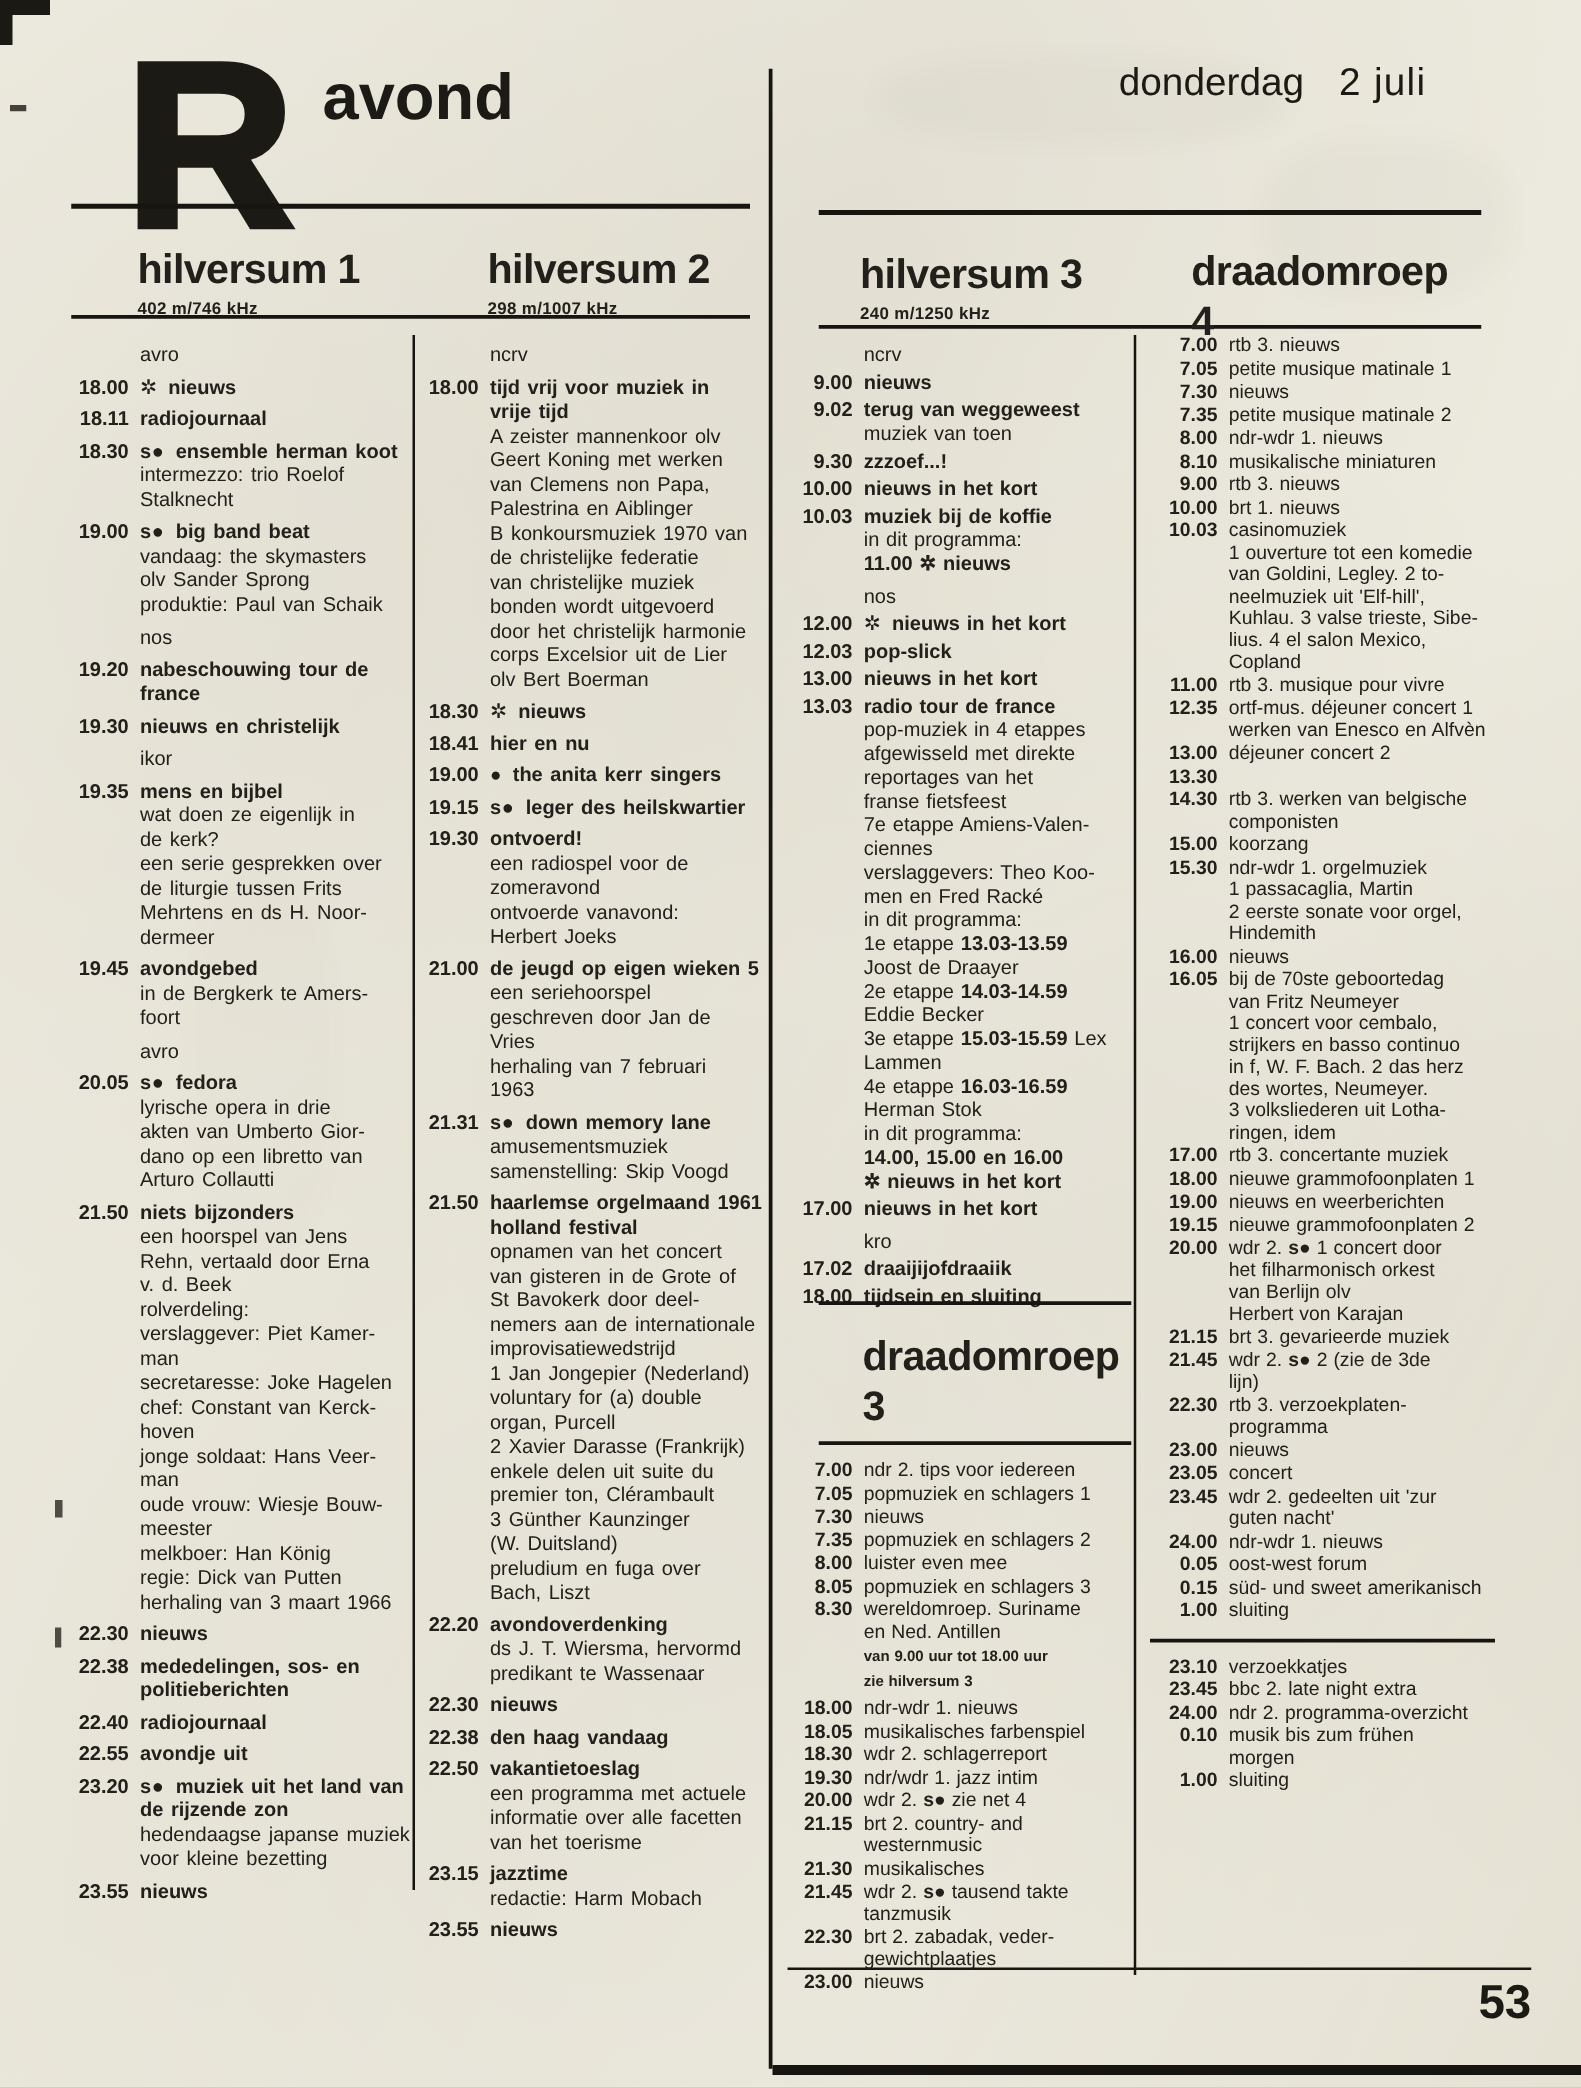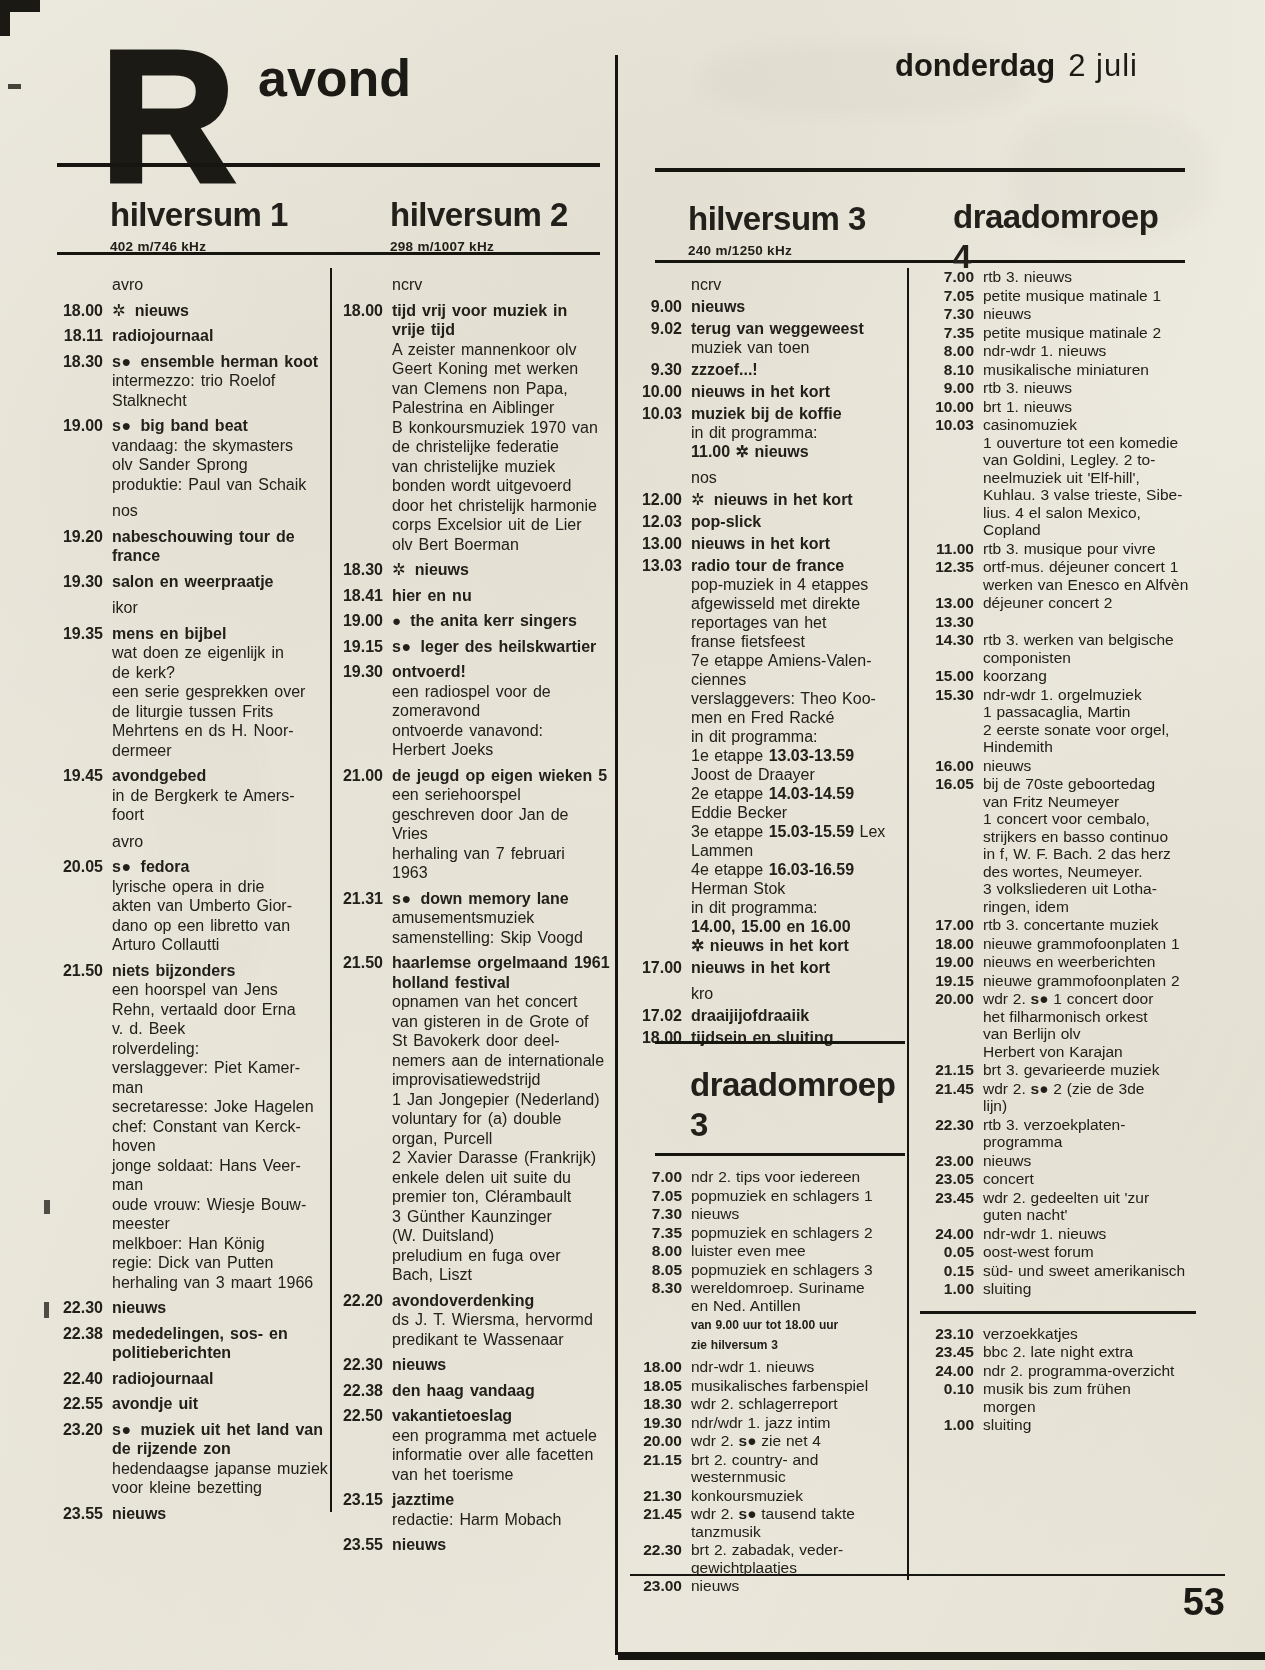--- a/index.html
+++ b/index.html
@@ -10,21 +10,21 @@
         background:radial-gradient(circle at 18% 28%,rgba(120,110,85,.06),transparent 40%),
                    radial-gradient(circle at 76% 58%,rgba(120,110,85,.07),transparent 45%),
                    radial-gradient(circle at 58% 12%,rgba(130,120,95,.05),transparent 35%),
                    radial-gradient(circle at 40% 85%,rgba(120,110,85,.05),transparent 40%);}
   .hrule,.vrule{position:absolute;background:#16150f;}
   
   .logo-r{position:absolute;left:100px;top:34px;font-size:188px;line-height:165px;
           font-weight:bold;color:#1b1a14;-webkit-text-stroke:5px #1b1a14;letter-spacing:-4px;}
   .logo-word{position:absolute;left:258px;top:48px;font-size:52px;font-weight:bold;color:#1b1a14;letter-spacing:0;}
   .date-head{position:absolute;left:895px;top:48px;font-size:31px;color:#1b1a14;white-space:nowrap;}
-  .date-head .dd{font-weight:bold;margin-right:13px;}
+  .date-head .dd{font-weight:normal;margin-right:28px;}
   .date-head .dr{font-weight:normal;letter-spacing:1px;}
   
   .colhead{position:absolute;white-space:nowrap;}
   .ch-title{font-size:33px;font-weight:bold;letter-spacing:-0.5px;line-height:34px;margin-top:24px;}
   .ch-freq{font-size:13.5px;font-weight:bold;margin-top:7px;letter-spacing:0.3px;}
   .ch-line2{font-size:33px;font-weight:bold;line-height:34px;margin-top:6px;}
   
   .col{position:absolute;}
   .entry{display:flex;align-items:flex-start;}
   .time{flex:0 0 var(--tw);text-align:right;font-weight:bold;white-space:nowrap;}
@@ -145,21 +145,21 @@
       <div class="entry">
         <div class="time">19.20</div>
         <div class="ebody">
           <div class="tline bold">nabeschouwing tour de</div>
           <div class="tline bold">france</div>
         </div>
       </div>
       <div class="entry">
         <div class="time">19.30</div>
         <div class="ebody">
-          <div class="tline bold">salon en weerpraatje</div>
+          <div class="tline bold">nieuws en christelijk</div>
         </div>
       </div>
       <div class="entry net-row">
         <div class="time"></div>
         <div class="ebody net-label">ikor</div>
       </div>
       <div class="entry">
         <div class="time">19.35</div>
         <div class="ebody">
           <div class="tline bold">mens en bijbel</div>
@@ -595,21 +595,21 @@
         <div class="entry">
           <div class="time">21.15</div>
           <div class="ebody">
             <div class="tline reg">brt 2. country- and</div>
             <div class="tline reg">westernmusic</div>
           </div>
         </div>
         <div class="entry">
           <div class="time">21.30</div>
           <div class="ebody">
-            <div class="tline reg">konkoursmuziek</div>
+            <div class="tline reg">musikalisches</div>
           </div>
         </div>
         <div class="entry">
           <div class="time">21.45</div>
           <div class="ebody">
             <div class="tline reg">wdr 2. <b>s●</b> tausend takte</div>
             <div class="tline reg">tanzmusik</div>
           </div>
         </div>
         <div class="entry">

